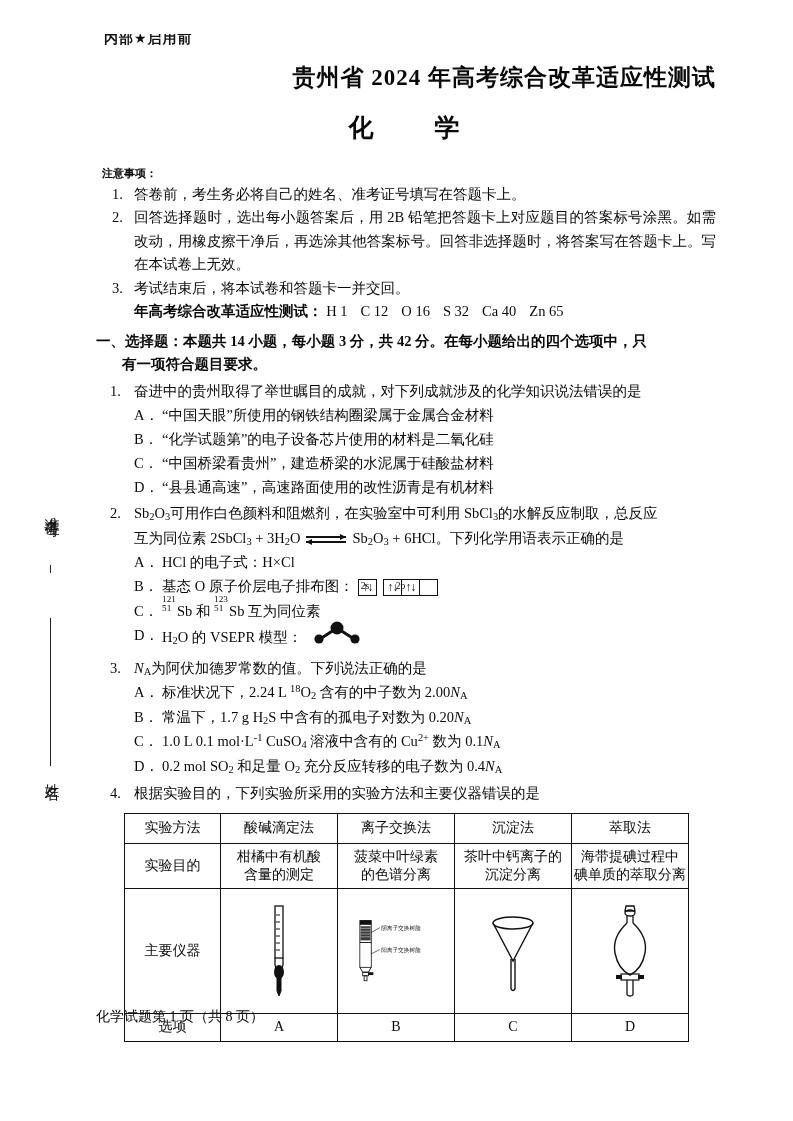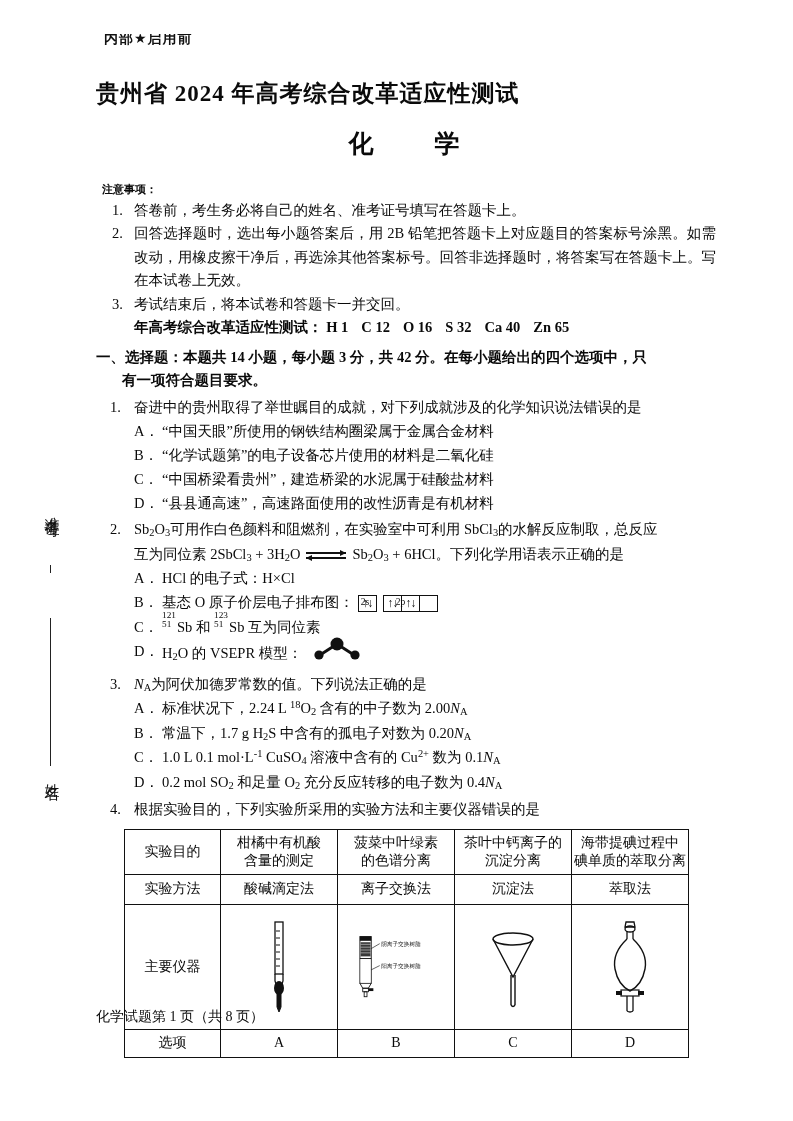--- a/index.html
+++ b/index.html
@@ -55,25 +55,25 @@
 
   
   .page {
     position: absolute;
     left: 96px; top: 0;
     width: 620px;
     padding: 52px 0 0 0;
   }
 
   .title-main {
-    text-align: left;
+    text-align: right;
     font-size: 23px;
     font-weight: bold;
     letter-spacing: 1px;
-    margin: 26px 0 0 0;
+    margin: 10px 0 0 0;
   }
   .title-sub {
     text-align: center;
     font-size: 25px;
     font-weight: bold;
     letter-spacing: 18px;
     margin: 18px 0 0 14px;
   }
 
   .notice-head {
@@ -95,21 +95,21 @@
   .notice-item .num {
     position: absolute;
     left: 16px; top: 0;
   }
   .atomic-line {
     font-size: 14.5px;
     line-height: 1.62;
     margin-left: 38px;
     font-weight: bold;
   }
-  .atomic-line .vals { font-weight: bold; text-align: center; }
+  .atomic-line .vals { font-weight: normal; text-align: center; }
   .atomic-line .vals span { margin-right: 13px; }
 
   
   .sec-head {
     font-size: 14.5px;
     line-height: 1.62;
     margin: 6px 0 0 0;
     padding-left: 0;
     text-align: justify;
     text-justify: inter-ideograph;
@@ -401,32 +401,32 @@
   <div class="q">
     <div class="q-stem">
       <span class="qnum">4.</span>
       <span>根据实验目的，下列实验所采用的实验方法和主要仪器错误的是</span>
     </div>
   </div>
 
   <table class="exp-table">
     <tbody>
       <tr>
+        <td class="rowlabel c-method">实验方法</td>
+        <td class="c-method">酸碱滴定法</td>
+        <td class="c-method">离子交换法</td>
+        <td class="c-method">沉淀法</td>
+        <td class="c-method">萃取法</td>
+      </tr>
+      <tr>
         <td class="rowlabel c-purpose">实验目的</td>
         <td class="c-purpose"><span class="multiline">柑橘中有机酸<br>含量的测定</span></td>
         <td class="c-purpose"><span class="multiline">菠菜中叶绿素<br>的色谱分离</span></td>
         <td class="c-purpose"><span class="multiline">茶叶中钙离子的<br>沉淀分离</span></td>
         <td class="c-purpose"><span class="multiline">海带提碘过程中<br>碘单质的萃取分离</span></td>
-      </tr>
-      <tr>
-        <td class="rowlabel c-method">实验方法</td>
-        <td class="c-method">酸碱滴定法</td>
-        <td class="c-method">离子交换法</td>
-        <td class="c-method">沉淀法</td>
-        <td class="c-method">萃取法</td>
       </tr>
       <tr>
         <td class="rowlabel c-app">主要仪器</td>
 
         <td class="c-app">
           <div class="app-wrap">
             <svg width="40" height="96" viewBox="0 0 40 96">
 
               <rect x="16" y="3" width="8" height="52" fill="none" stroke="#111" stroke-width="1.3"></rect>
 

